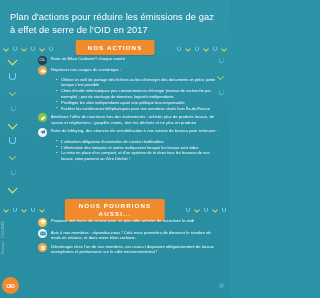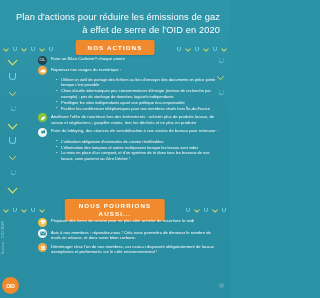--- a/index.html
+++ b/index.html
@@ -92,21 +92,21 @@
     border-bottom-width: 1.2px;
     border-right: 1.2px solid rgba(111,212,232,.9);
   }
 
   
   .title {
     position: absolute;
     top: 11px;
     left: 10px;
     right: 10px;
-    text-align: right;
+    text-align: left;
     color: #ffffff;
     font-size: 9.3px;
     line-height: 12.5px;
     font-weight: 400;
     letter-spacing: .1px;
   }
 
   
   .banner {
     position: absolute;
@@ -268,21 +268,21 @@
   </div>
 
   <div class="deco-col right">
     <span class="glyph u sm"></span>
     <span class="glyph chev sm"></span>
     <span class="glyph u sm"></span>
   </div>
 
   <div class="title">
     <div>Plan d'actions pour réduire les émissions de gaz</div>
-    <div>à effet de serre de l'OID en 2020</div>
+    <div>à effet de serre de l'OID en 2017</div>
   </div>
 
   <div class="dots-row" style="left:4px; top:44px;">
     <span class="d"></span>
     <span class="d blue"></span>
     <span class="d"></span>
     <span class="d blue"></span>
     <span class="d"></span>
     <span class="d blue"></span>
   </div>

